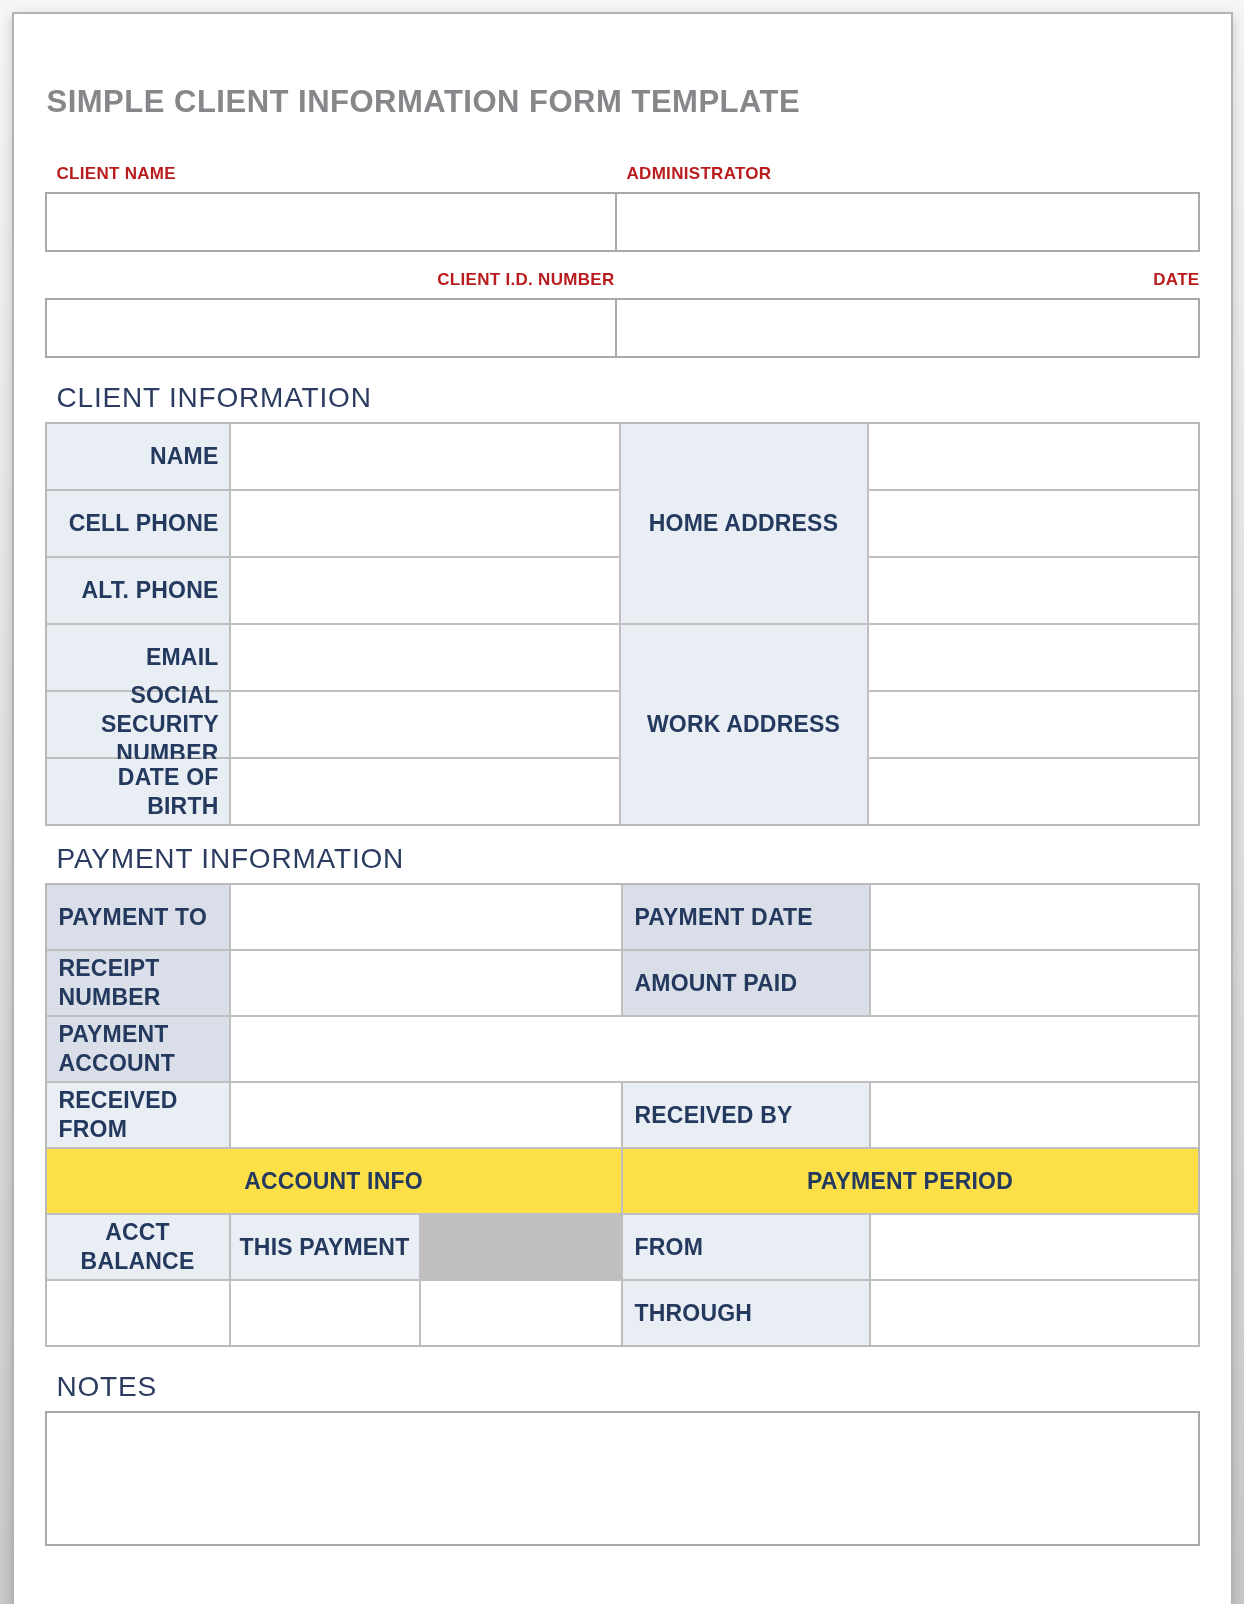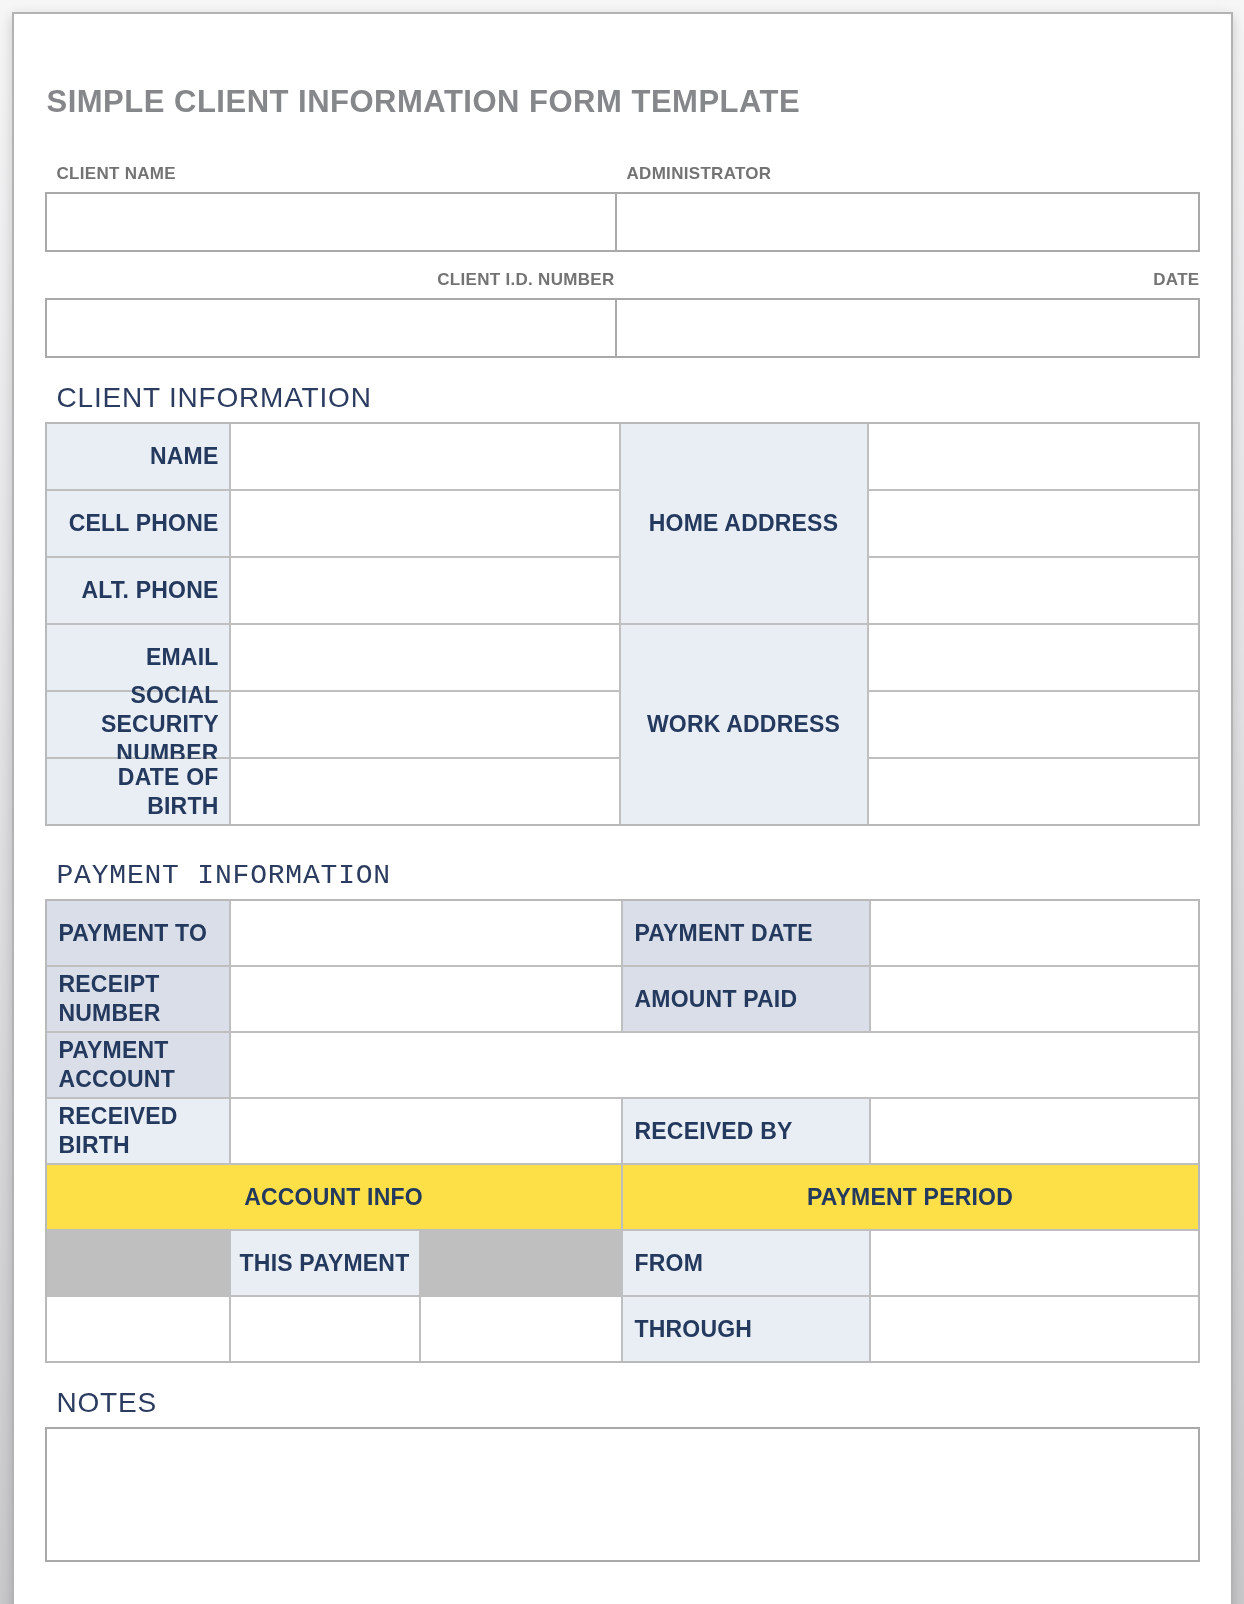--- a/index.html
+++ b/index.html
@@ -32,21 +32,21 @@
   
   .top-label-row {
     display: grid;
     grid-template-columns: 570px 1fr;
     margin-top: 44px;
   }
   .top-label-row.second { margin-top: 18px; text-align: right; }
   .field-label {
     font-size: 17px;
     font-weight: bold;
-    color: #737373;
+    color: #b91c1c;
     letter-spacing: 0.3px;
     padding-left: 12px;
     padding-bottom: 8px;
   }
   .top-box {
     display: grid;
     grid-template-columns: 570px 1fr;
     height: 60px;
     border: 2px solid #a9a9aa;
     background: #ffffff;
@@ -54,21 +54,21 @@
   .top-box .half-left { border-right: 2px solid #a9a9aa; }
   .top-box .half { padding: 6px 10px; font-size: 16px; color: #333; }
   
   .section-title {
     font-size: 28px;
     font-weight: 400;
     color: #2b3c60;
     letter-spacing: 0.8px;
     margin: 24px 0 8px 12px;
   }
-  .section-title.payment { margin-top: 34px; font-family: Liberation Mono, monospace; }
+  .section-title.payment { margin-top: 17px; }
   .section-title.notes { margin-top: 24px; }
   
   .grid-table {
     display: grid;
     gap: 2px;
     border: 2px solid #b9b9ba;
     background: #bfbfc0;
   }
   .client-table {
     grid-template-columns: 182px 388px 246px 1fr;
@@ -178,28 +178,29 @@
     <div class="cell lbl lbl-mid align-left" style="grid-row:2;grid-column:1">RECEIPT NUMBER</div>
     <div class="cell input" style="grid-row:2;grid-column:2 / span 2"></div>
     <div class="cell lbl lbl-mid align-left" style="grid-row:2;grid-column:4">AMOUNT PAID</div>
     <div class="cell input" style="grid-row:2;grid-column:5"></div>
 
     <div class="cell lbl lbl-mid align-left wrap-min" style="grid-row:3;grid-column:1">
         <span>PAYMENT ACCOUNT</span>
       </div>
     <div class="cell input" style="grid-row:3;grid-column:2 / span 4"></div>
 
-    <div class="cell lbl lbl-light align-left" style="grid-row:4;grid-column:1">RECEIVED BIRTH</div>
+    <div class="cell lbl lbl-light align-left" style="grid-row:4;grid-column:1">RECEIVED FROM</div>
     <div class="cell input" style="grid-row:4;grid-column:2 / span 2"></div>
     <div class="cell lbl lbl-light align-left" style="grid-row:4;grid-column:4">RECEIVED BY</div>
     <div class="cell input" style="grid-row:4;grid-column:5"></div>
 
     <div class="cell lbl lbl-dark align-center" style="grid-row:5;grid-column:1 / span 3">ACCOUNT INFO</div>
     <div class="cell lbl lbl-dark align-center" style="grid-row:5;grid-column:4 / span 2">PAYMENT PERIOD</div>
 
+    <div class="cell lbl lbl-light align-center" style="grid-row:6;grid-column:1">ACCT BALANCE</div>
     <div class="cell lbl lbl-light align-center" style="grid-row:6;grid-column:2">THIS PAYMENT</div>
     <div class="cell lbl lbl-light align-left" style="grid-row:6;grid-column:4">FROM</div>
     <div class="cell input" style="grid-row:6;grid-column:5"></div>
 
     <div class="cell input" style="grid-row:7;grid-column:1"></div>
     <div class="cell input" style="grid-row:7;grid-column:2"></div>
     <div class="cell input" style="grid-row:7;grid-column:3"></div>
     <div class="cell lbl lbl-light align-left" style="grid-row:7;grid-column:4">THROUGH</div>
     <div class="cell input" style="grid-row:7;grid-column:5"></div>
   </div>

